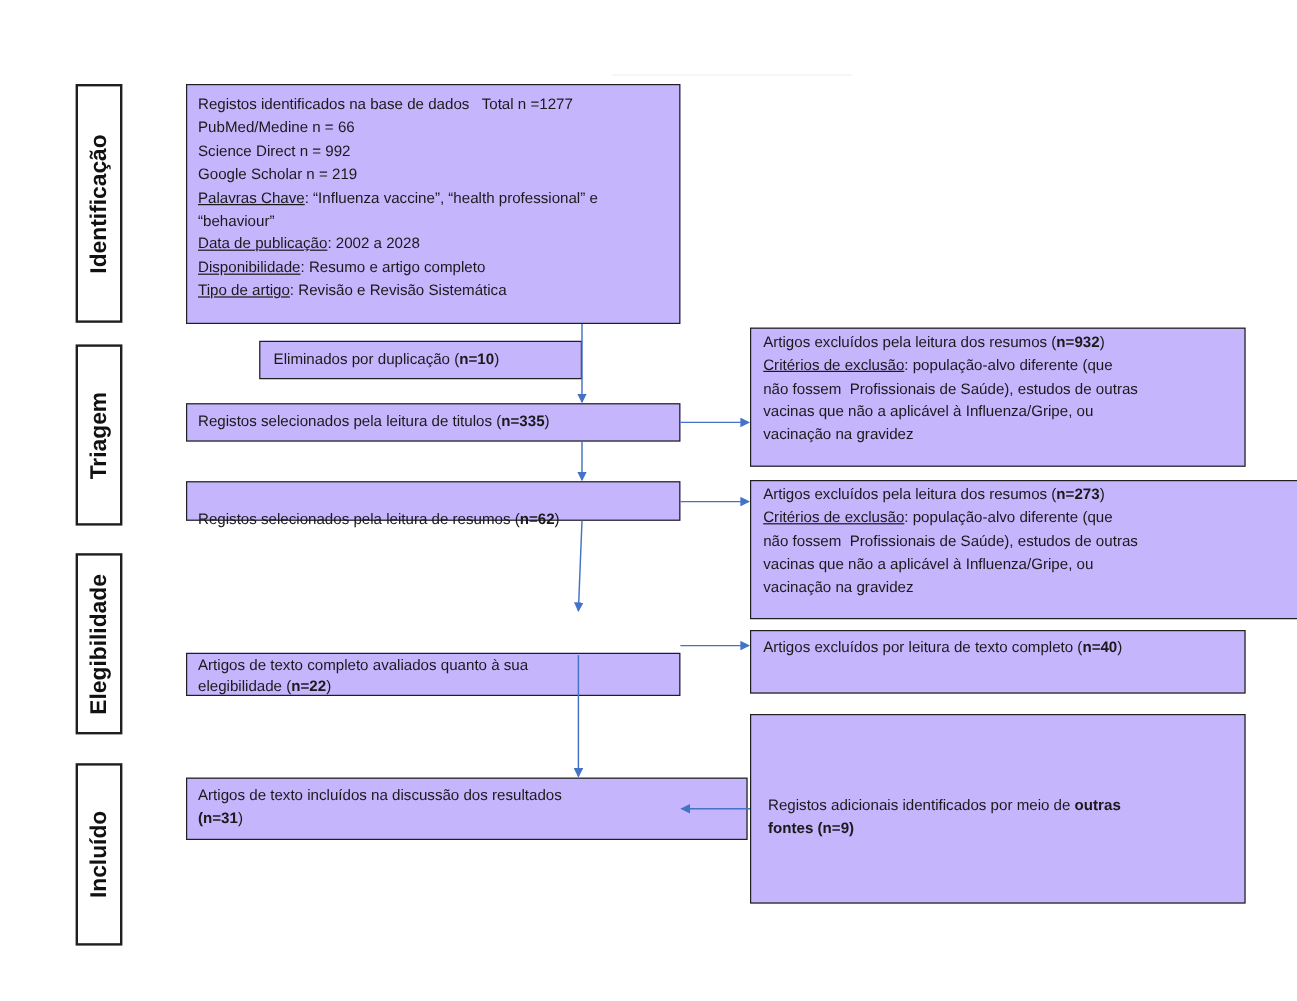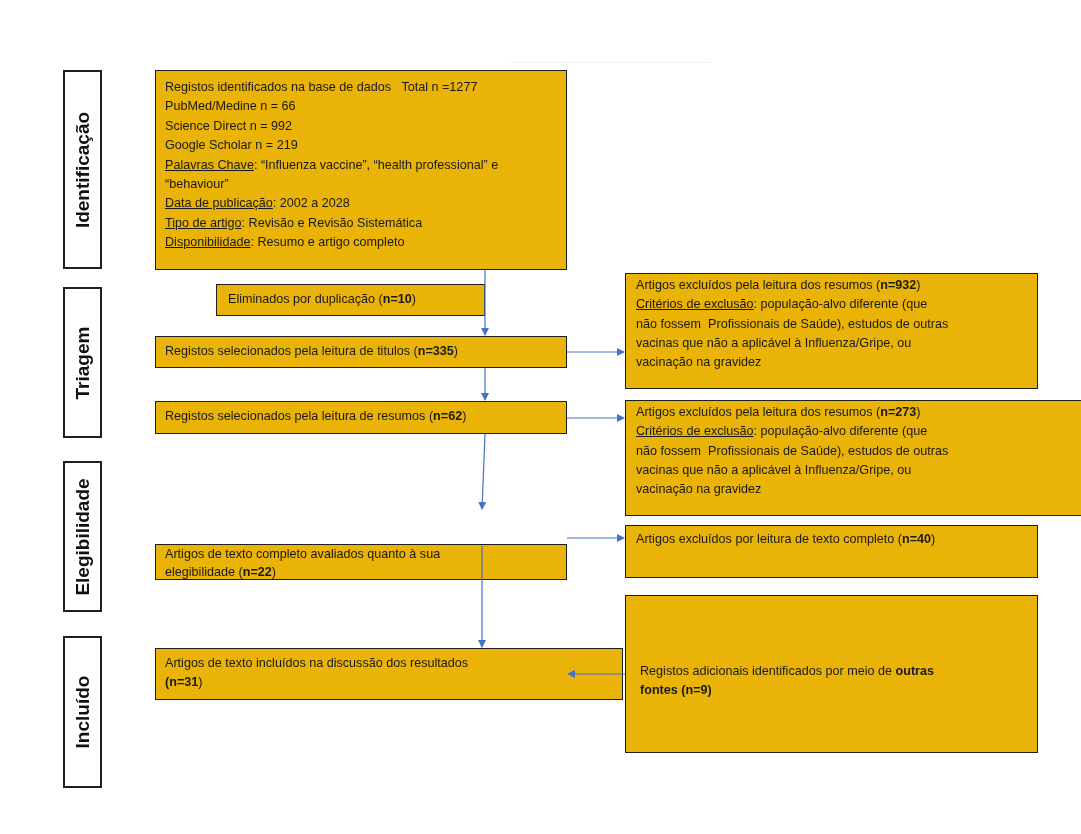--- a/index.html
+++ b/index.html
@@ -1,19 +1,19 @@
 <!DOCTYPE html>
 <html><head>
   <meta charset="utf-8">
   <style>
     html, body { margin: 0; padding: 0; background: #ffffff; }
     body { width: 1081px; height: 834px; position: relative; overflow: hidden;
            font-family: "Liberation Sans", sans-serif; color: #1a1a1a; }
     .box { position: absolute; box-sizing: border-box; border: 1.5px solid #1f1f1f;
-           background: #eab308; font-size: 12.6px; line-height: 19.2px; }
+           background: #c4b5fd; font-size: 12.6px; line-height: 19.2px; }
     .stage { position: absolute; box-sizing: border-box; border: 2px solid #1f1f1f; background: #fff; }
     .stage .lbl { position: absolute; left: 50%; top: 50%;
                   transform: translate(-50%, -50%) rotate(-90deg);
                   white-space: nowrap; font-weight: bold; font-size: 19px; color: #111; }
     .u { text-decoration: underline; }
     b { font-weight: bold; }
     svg.links { position: absolute; left: 0; top: 0; }
     .pad { padding: 5px 9px; }
     .line { display: block; white-space: nowrap; }
   </style>
@@ -36,33 +36,33 @@
 </div>
 
 <div class="box pad" style="left:155px;top:70px;width:412px;height:200px;padding-top:7px;line-height:19.4px;">
   <span class="line" style="white-space:pre;">Registos identificados na base de dados   Total n =1277</span>
   <span class="line">PubMed/Medine n = 66</span>
   <span class="line">Science Direct n = 992</span>
   <span class="line">Google Scholar n = 219</span>
   <span class="line"><span class="u">Palavras Chave</span><span>: “Influenza vaccine”, “health professional” e</span></span>
   <span class="line"><span>“behaviour”</span></span>
   <span class="line"><span class="u">Data de publicação</span><span>: 2002 a 2028</span></span>
+  <span class="line"><span class="u">Disponibilidade</span><span>: Resumo e artigo completo</span></span>
   <span class="line"><span class="u">Tipo de artigo</span><span>: Revisão e Revisão Sistemática</span></span>
-  <span class="line"><span class="u">Disponibilidade</span><span>: Resumo e artigo completo</span></span>
 </div>
 
 <div class="box" style="left:216px;top:284px;width:269px;height:32px;padding:5px 0 0 11px;">
   <span>Eliminados por duplicação (</span><b>n=10</b><span>)</span>
 </div>
 
 <div class="box" style="left:155px;top:336px;width:412px;height:32px;padding:5px 0 0 9px;">
   <span>Registos selecionados pela leitura de titulos (</span><b>n=335</b><span>)</span>
 </div>
 
-<div class="box" style="left:155px;top:401px;width:412px;height:33px;padding:5px 0 0 9px;">
+<div class="box" style="left:155px;top:401px;width:412px;height:33px;padding:22px 0 0 9px;">
   <span>Registos selecionados pela leitura de resumos (</span><b>n=62</b><span>)</span>
 </div>
 
 <div class="box" style="left:155px;top:510px;width:412px;height:36px;padding:0 0 0 9px;line-height:18px;margin-top:34px;">
   <span class="line">Artigos de texto completo avaliados quanto à sua</span>
   <span class="line"><span>elegibilidade (</span><b>n=22</b><span>)</span></span>
 </div>
 
 <div class="box" style="left:155px;top:648px;width:468px;height:52px;padding:5px 0 0 9px;line-height:19px;">
   <span class="line">Artigos de texto incluídos na discussão dos resultados</span>

